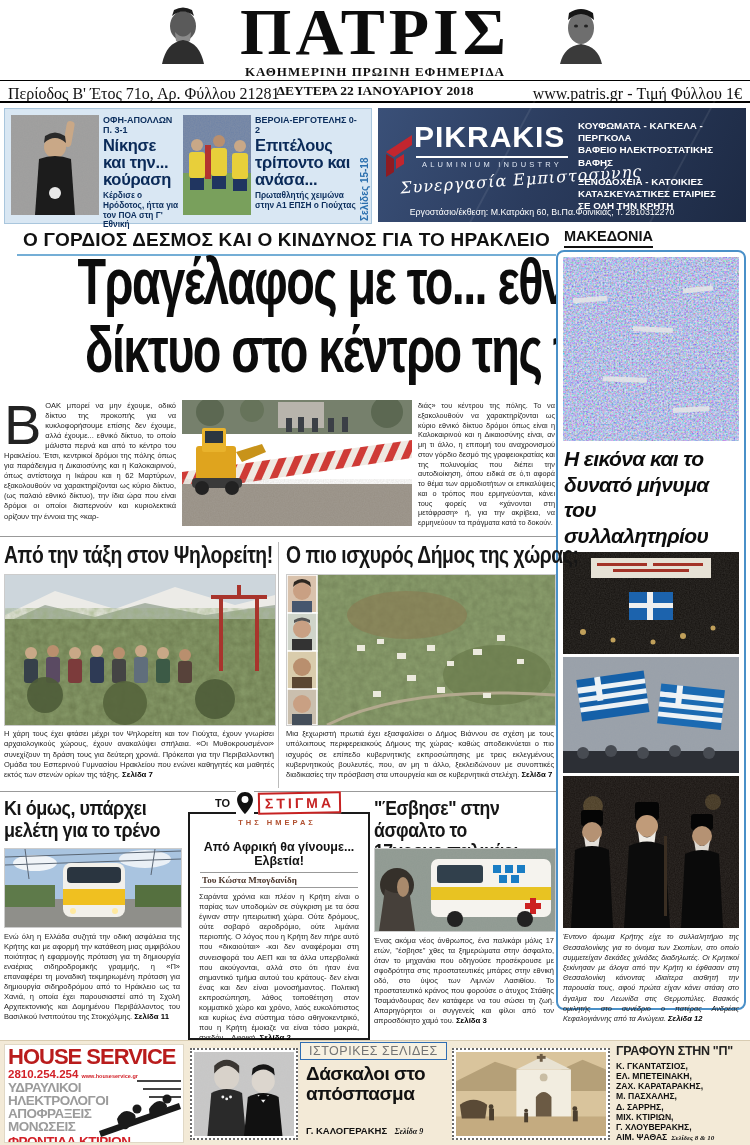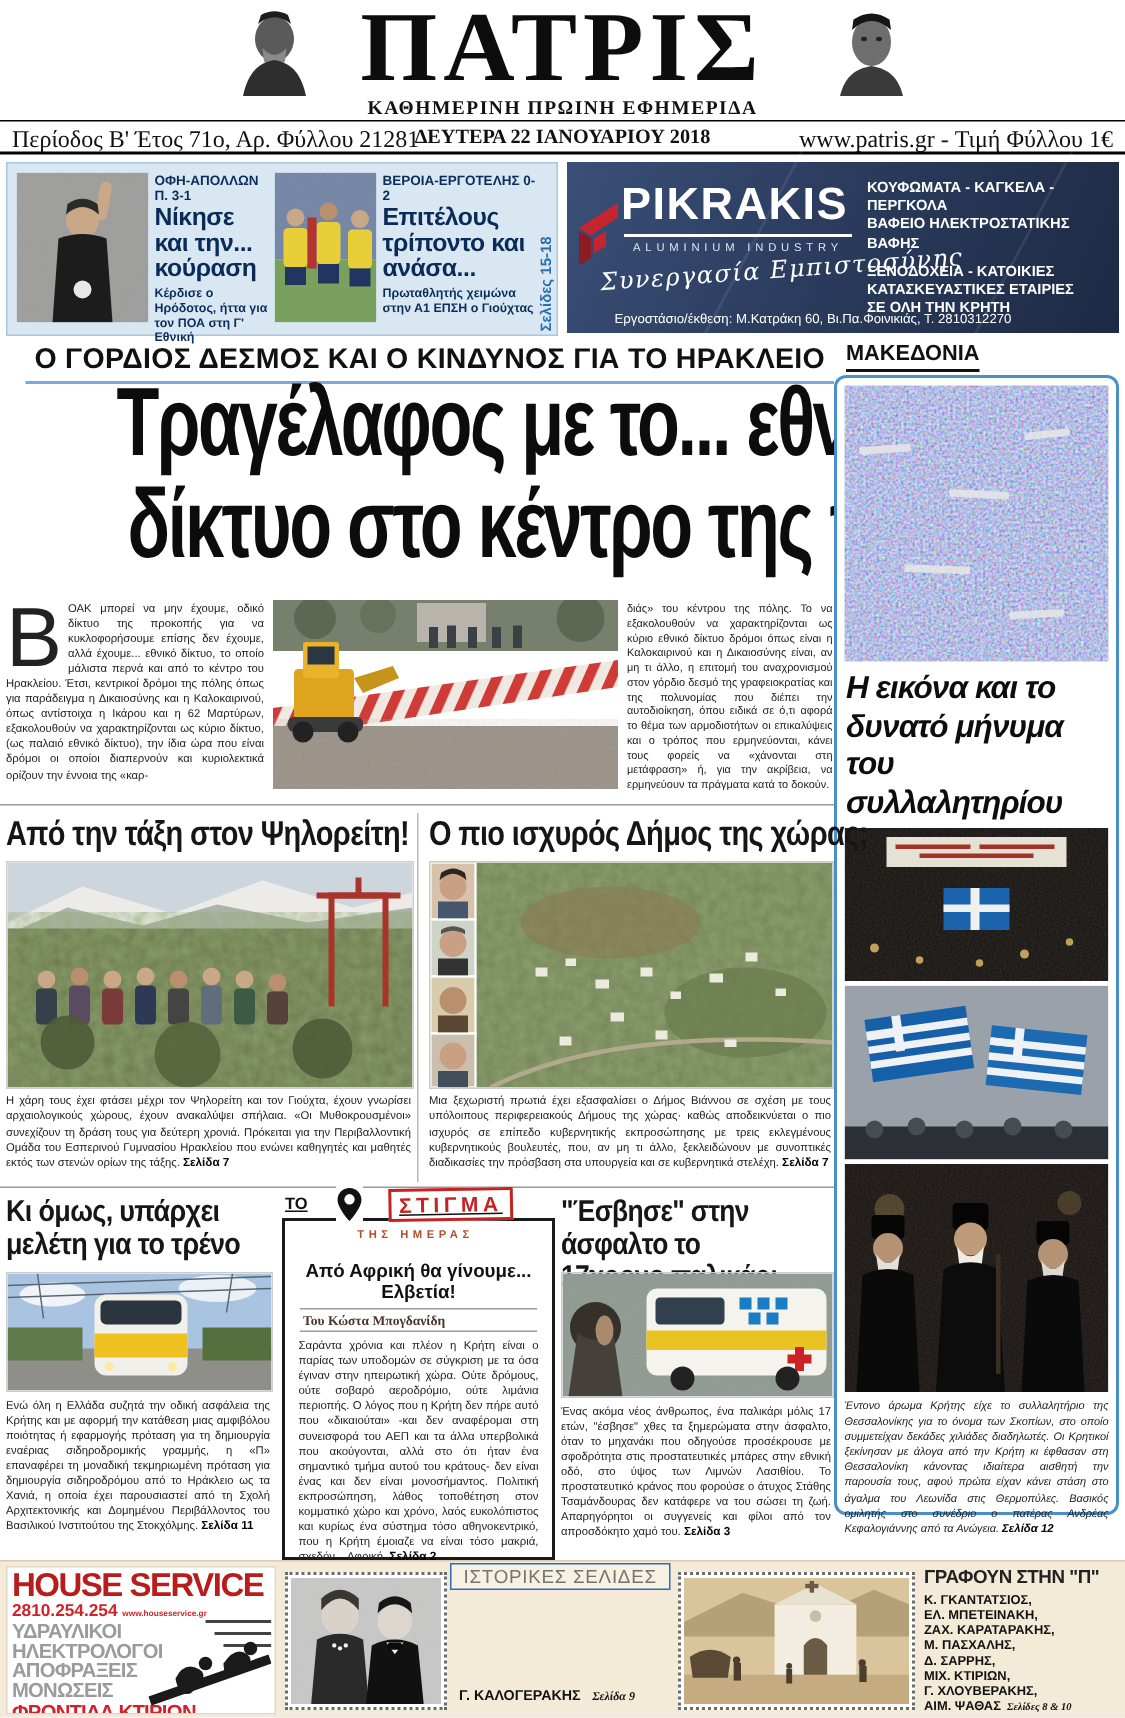--- a/index.html
+++ b/index.html
@@ -51,21 +51,21 @@
   
   .subhead{font-weight:bold;font-size:23px;letter-spacing:-0.5px;color:#161616;}
   .caption{font-size:7.5px;line-height:1.38;text-align:justify;color:#222;}
   .vline{background:#bbb;width:1px;}
   .hline{background:#999;height:1px;}
   
   .lowhead{font-weight:bold;font-size:20px;line-height:1.08;letter-spacing:-0.5px;color:#161616;}
   
   .stigma-box{left:188px;top:812px;width:178px;height:224px;border:2px solid #1a1a1a;background:#fff;}
   .stigma-logo{left:188px;top:790px;width:178px;text-align:center;}
-  .stigma-row{display:flex;align-items:center;gap:17px;background:transparent;text-decoration:underline;}
+  .stigma-row{display:flex;align-items:center;justify-content:center;gap:4px;background:transparent;}
   .stigma-to{font-size:11px;font-weight:bold;background:#fff;padding:0 2px;}
   .stamp{display:inline-block;border:2px solid #c62222;color:#c62222;font-weight:bold;font-size:14px;
       letter-spacing:3px;padding:1px 5px;background:#fff;transform:rotate(-1deg);}
   .stigma-suffix{font-size:7.5px;letter-spacing:3px;color:#b05030;font-weight:bold;margin-top:2px;}
   .stigma-head{font-size:12.5px;font-weight:bold;text-align:center;margin:4px 6px 0 6px;}
   .stigma-byline{font-family:"Liberation Serif",serif;font-weight:bold;font-size:9px;color:#4a342a;
       border-top:1px solid #999;border-bottom:1px solid #999;margin:4px 10px;padding:2px 2px;}
   .stigma-body{margin:0 9px;font-size:7.6px;line-height:1.33;text-align:justify;color:#222;}
   
   .mak-label{left:564px;top:228px;font-size:14.5px;font-weight:bold;border-bottom:2px solid #111;padding-bottom:2px;}
@@ -602,20 +602,21 @@
         <circle cx="72" cy="30" r="12" fill="#dcd6ce"></circle>
         <path d="M60 24 q12 -12 24 0 l-1 -7 q-11 -9 -22 0 z" fill="#161616"></path>
         <path d="M56 46 q16 -8 32 0 l4 40 h-40 z" fill="#111"></path>
         <path d="M66 44 L72 52 L78 44 Z" fill="#f2f2f2"></path>
         <rect x="67" y="44" width="10" height="5" rx="2" fill="#0a0a0a"></rect>
       </g>
     </svg>
   </div>
 
   <div class="abs hist-label">ΙΣΤΟΡΙΚΕΣ ΣΕΛΙΔΕΣ</div>
+  <div class="abs hist-head">Δάσκαλοι στο απόσπασμα</div>
   <div class="abs hist-author">
     <span>Γ. ΚΑΛΟΓΕΡΑΚΗΣ</span>
     <span class="hist-pg">Σελίδα 9</span>
   </div>
 
   <div class="abs photo stampbrd" style="left:452px;top:1048px;width:158px;height:92px">
     <svg viewBox="0 0 154 86" preserveAspectRatio="none">
       <rect width="154" height="86" fill="#d9c49c"></rect>
       <path d="M0 30 L40 10 L90 26 L130 8 L154 18 L154 40 L0 40 Z" fill="#b5a078"></path>
       <g>

